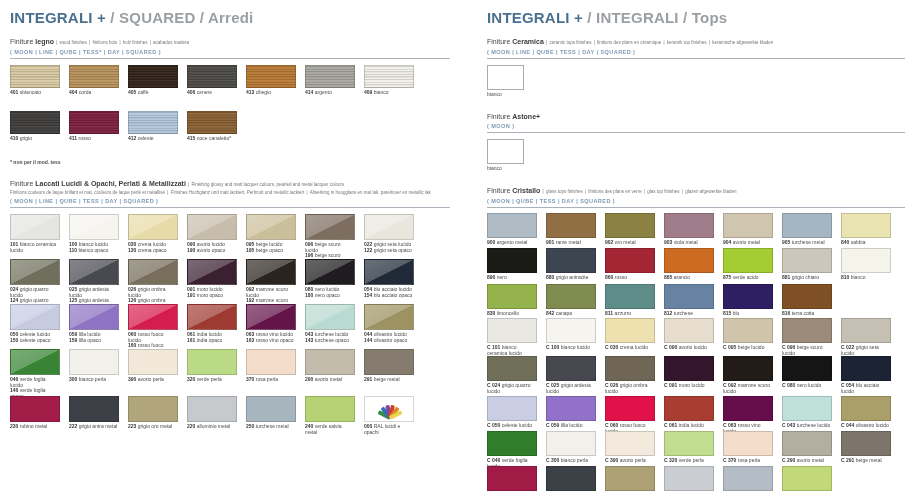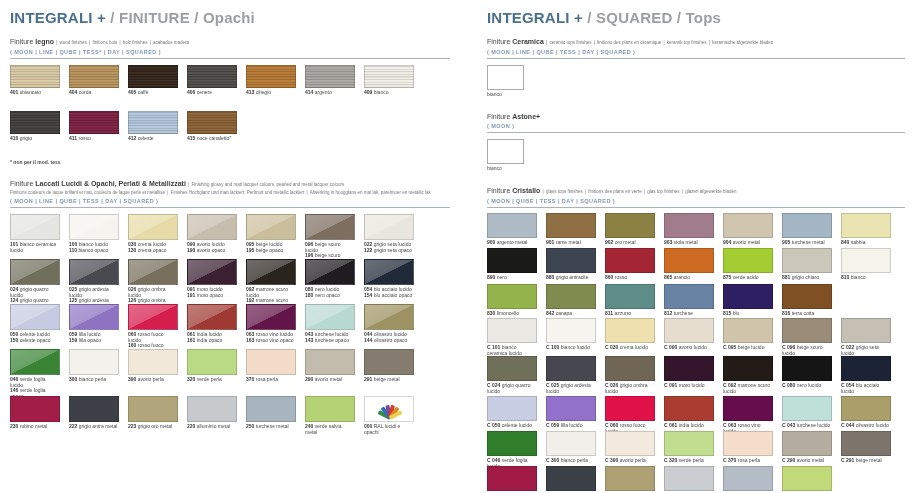--- a/index.html
+++ b/index.html
@@ -29,21 +29,21 @@
   .note{font-size:5px;font-weight:bold;color:#4a4a4c;margin-top:2px;}
   .section{margin-top:12px;}
   .ral-bar{position:absolute;width:4px;height:13px;bottom:3px;left:23px;transform-origin:50% 100%;border-radius:1px;}
 </style>
 </head>
 <body>
 
 <div class="page">
 
   <div class="col col-left">
-    <div class="title"><span class="brand">INTEGRALI +</span> <span class="path">/ FINITURE / Opachi</span></div>
+    <div class="title"><span class="brand">INTEGRALI +</span> <span class="path">/ SQUARED / Arredi</span></div>
     <div class="sections">
         <div class="section" style="margin-top: 12px;">
           <div class="heading"><span class="h-pre">Finiture </span><span class="h-name">legno</span><span class="h-bar">|</span><span class="h-tag">wood finishes</span><span class="h-bar">|</span><span class="h-tag">finitions bois</span><span class="h-bar">|</span><span class="h-tag">holz finishes</span><span class="h-bar">|</span><span class="h-tag">acabados madera</span></div>
           <div class="models">( MOON | LINE | QUBE | TESS* | DAY | SQUARED )</div>
           <div class="hr"></div>
           <div class="rows" style="margin-top: 6px;">
             <div class="srow" style="height: 46px;">
               <div class="cell" style="width: 50px;">
                 <div class="sw" style="width: 50px; height: 23px; background: repeating-linear-gradient(rgba(0, 0, 0, 0.13) 0px, rgba(0, 0, 0, 0.13) 0.7px, rgba(255, 255, 255, 0.07) 1.5px, rgba(255, 255, 255, 0) 2.6px), linear-gradient(rgb(217, 202, 164), rgb(217, 202, 164));"></div>
                 <div class="lbl">
@@ -369,21 +369,21 @@
                   <div class="ln"><span class="code">000</span> RAL lucidi e opachi</div>
                 </div>
               </div>
             </div>
           </div>
         </div>
       </div>
   </div>
 
   <div class="col col-right">
-    <div class="title"><span class="brand">INTEGRALI +</span> <span class="path">/ SQUARED / Tops</span></div>
+    <div class="title"><span class="brand">INTEGRALI +</span> <span class="path">/ INTEGRALI / Tops</span></div>
     <div class="sections">
         <div class="section" style="margin-top: 12px;">
           <div class="heading"><span class="h-pre">Finiture </span><span class="h-name">Ceramica</span><span class="h-bar">|</span><span class="h-tag">ceramic tops finishes</span><span class="h-bar">|</span><span class="h-tag">finitions des plans en céramique</span><span class="h-bar">|</span><span class="h-tag">keramik top finishes</span><span class="h-bar">|</span><span class="h-tag">keramische afgewerkte bladen</span></div>
           <div class="models">( MOON | LINE | QUBE | TESS | DAY | SQUARED )</div>
           <div class="hr"></div>
           <div class="rows" style="margin-top: 6px;">
             <div class="srow" style="height: 40px;">
               <div class="cell" style="width: 37px;">
                 <div class="sw framed" style="width: 37px; height: 25px;"></div>
                 <div class="lbl">

